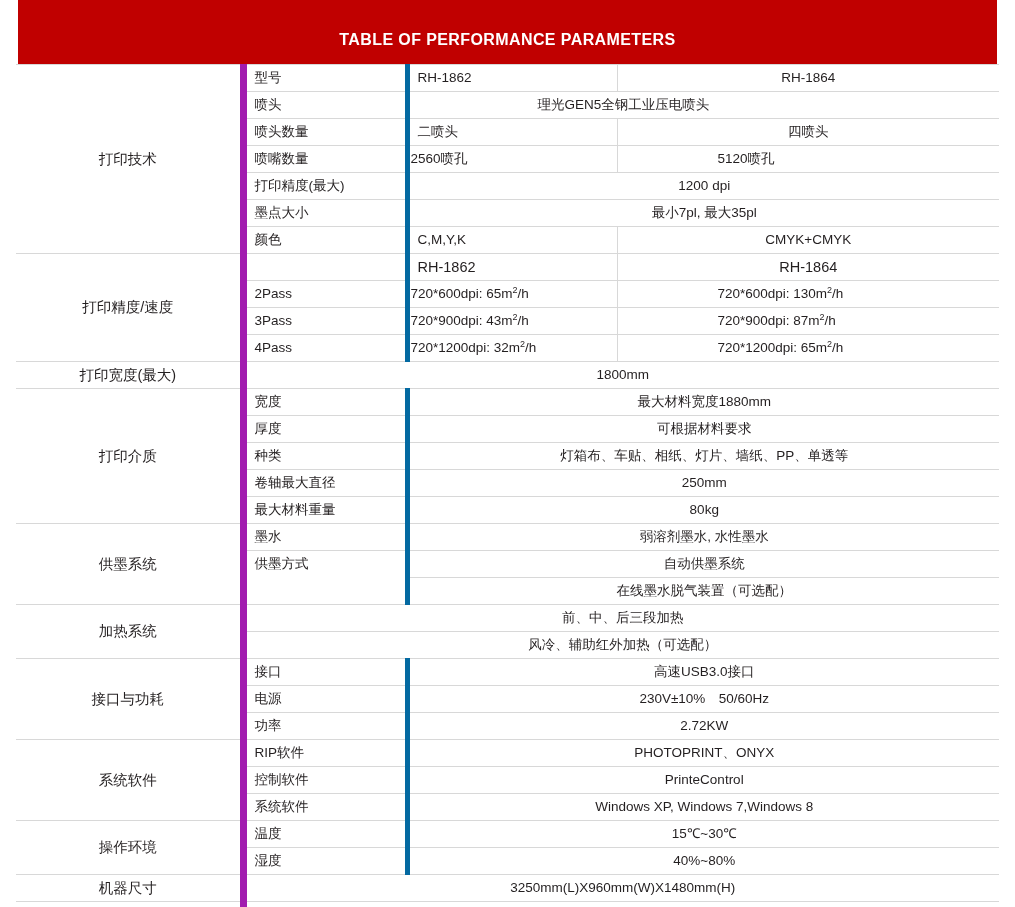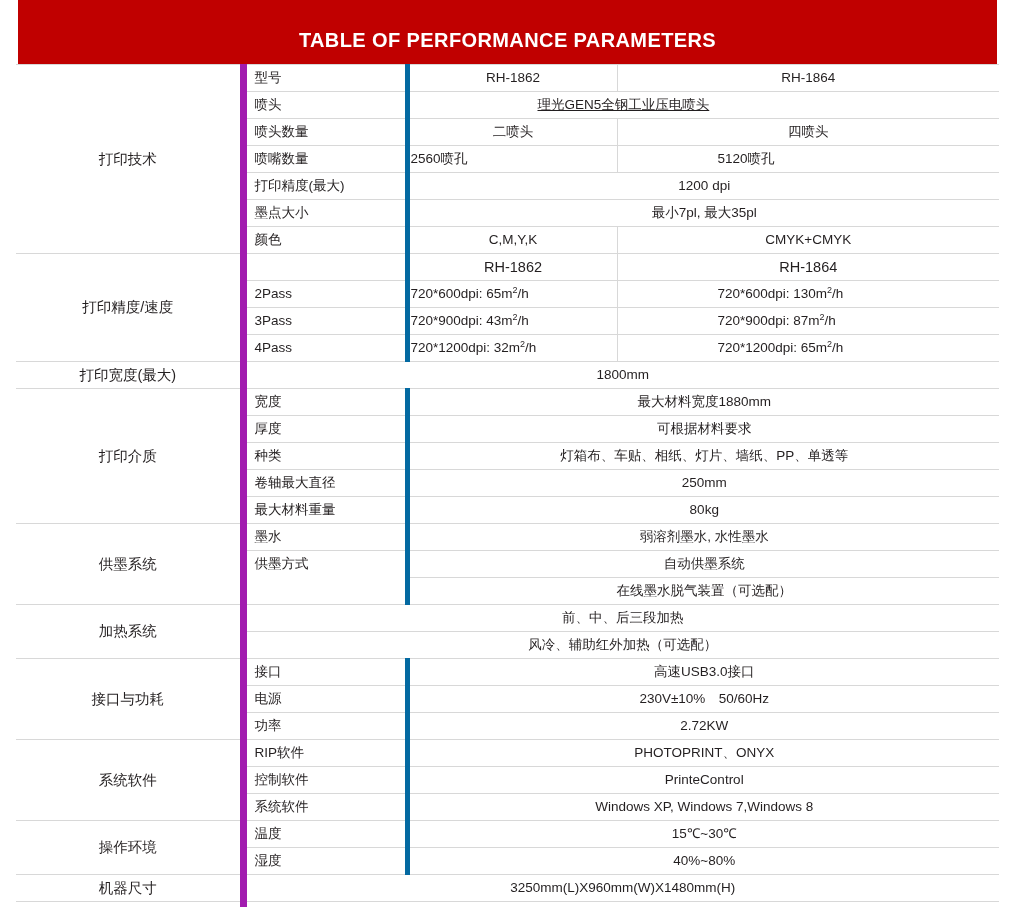--- a/index.html
+++ b/index.html
@@ -23,21 +23,21 @@
   .title-bar {
     position: relative;
     height: 64px;
     background: #c00000;
     display: flex;
     align-items: center;
     justify-content: center;
   }
   .title-bar .title-text {
     color: #ffffff;
-    font-size: 20px;
+    font-size: 16px;
     font-weight: bold;
     letter-spacing: 0.4px;
     margin-top: 16px;
   }
   .title-bar .left-notch {
     position: absolute;
     left: 0;
     top: 0;
     width: 18px;
     height: 64px;
@@ -82,25 +82,23 @@
     text-align: left;
     padding-left: 10px;
     border-right: 5px solid #0369a1;
   }
   .val {
     text-align: center;
   }
   .val.left {
     text-align: left;
     padding-left: 12px;
-    text-decoration: underline;
   }
   .col-a {
     width: 210px;
-    text-align: center;
     border-right: 1px solid #d8d8d8;
   }
   .col-a.left {
     text-align: left;
     padding-left: 1px;
   }
   .col-b {
     text-align: center;
     margin-top: 44px;
   }

